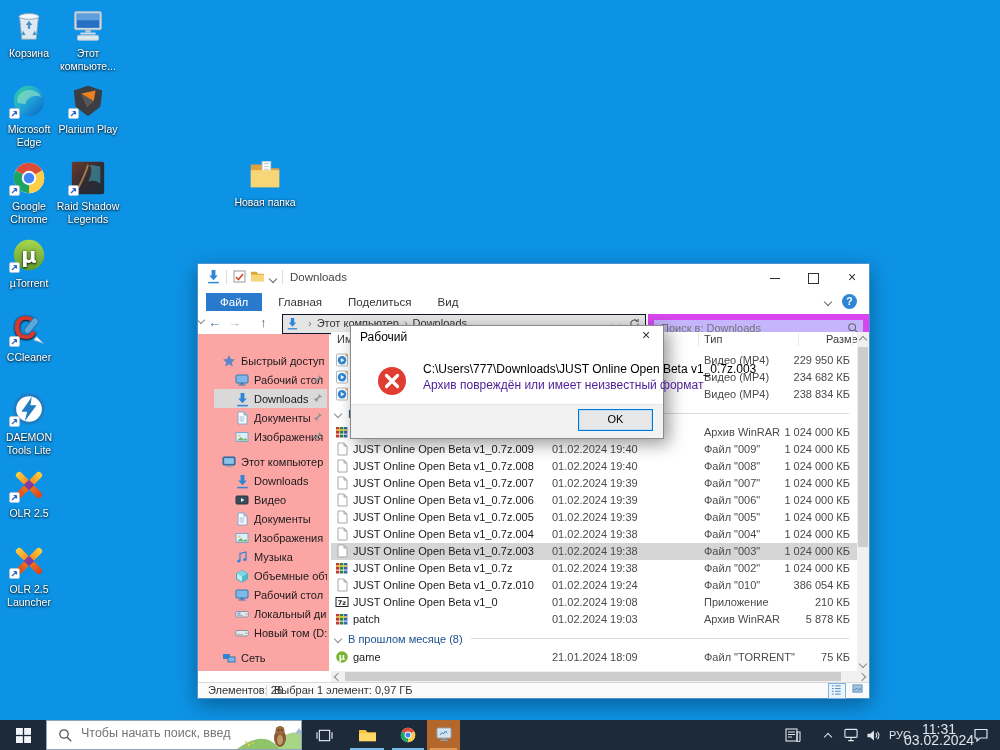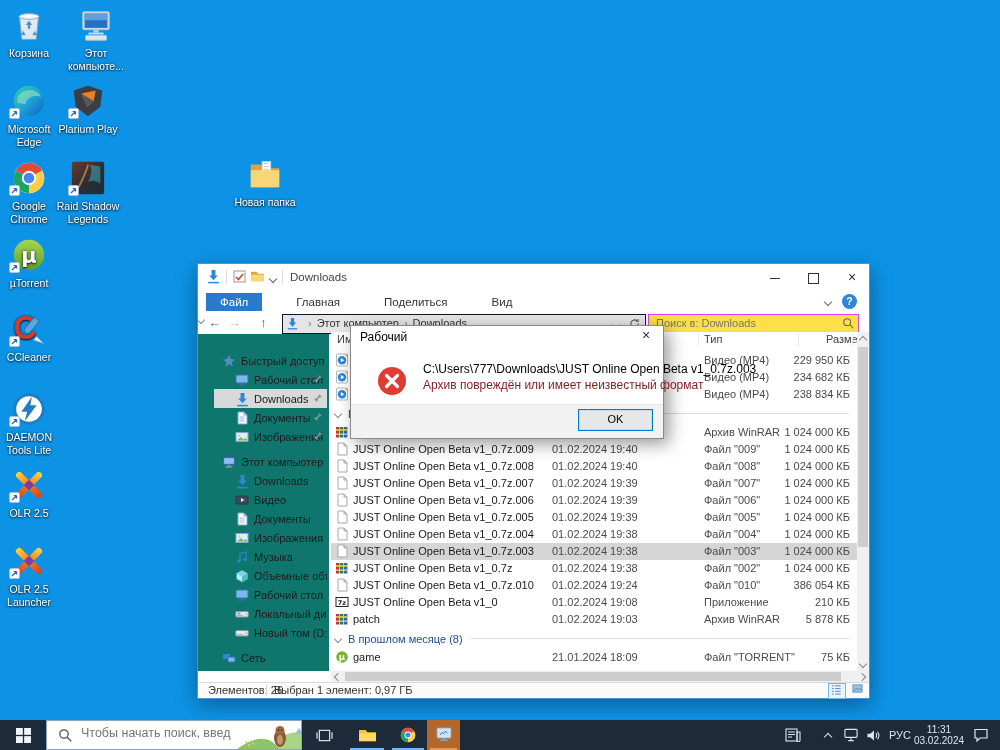--- a/index.html
+++ b/index.html
@@ -20,41 +20,41 @@
   #qat2{left:35px;top:7px;} #qat3{left:52px;top:6px;} #qat-chv{position:absolute;left:72px;top:12px;color:#666;}
   .tsep2{position:absolute;left:84px;top:6px;width:1px;height:14px;background:#dcdcdc;}
   #win-title{position:absolute;left:92px;top:7px;font-size:11.5px;color:#444;}
   #caption-btns{position:absolute;right:0;top:0;height:27px;}
   .cap{display:inline-block;width:34px;height:27px;text-align:center;line-height:27px;color:#333;vertical-align:top;}
   .cap .minus{display:inline-block;width:10px;height:1px;background:#333;vertical-align:middle;}
   .cap .sq{display:inline-block;width:9px;height:9px;border:1px solid #333;vertical-align:middle;}
   .cap.close{font-size:14px;}
 
   #tabs{position:absolute;left:0;top:27px;width:100%;height:22px;background:#fff;border-bottom:1px solid #ececec;}
-  #tabs-left{position:absolute;left:8px;top:0;height:22px;display:flex;align-items:center;gap:24px;}
+  #tabs-left{position:absolute;left:8px;top:0;height:22px;display:flex;align-items:center;gap:6px;}
   .tab{font-size:11.5px;color:#333;padding:3px 10px;}
   .tab.file{background:#2979cc;color:#fff;padding:3px 14px;}
   #ribbon-chv{position:absolute;right:38px;top:8px;color:#666;}
   #help-btn{position:absolute;right:12px;top:3px;width:15px;height:15px;border-radius:50%;background:#2f86d6;color:#fff;font-size:10.5px;font-weight:bold;text-align:center;line-height:15px;}
 
   #addr{position:absolute;left:0;top:49px;width:100%;height:21px;background:#fff;border-bottom:1px solid #e4e4e4;font-size:11px;color:#555;}
   .nbtn{position:absolute;top:2px;font-size:13px;color:#3a6ea5;}
   #nav-back{left:10px;} #nav-fwd{left:30px;color:#b8b8b8;} #nav-chv{left:48px;top:8px;color:#888;} #nav-up{left:62px;color:#555;}
   #addr-box{position:absolute;left:84px;top:1px;width:362px;height:18px;border:1px solid #0f172a;background:#e5e5e5;}
   #addr-box .bc-ic{position:absolute;left:3px;top:2px;}
   #breadcrumb{position:absolute;left:20px;top:2px;white-space:nowrap;color:#333;}
   #breadcrumb .sep{color:#777;padding:0 5px;}
   #addr-chv{position:absolute;right:26px;top:7px;color:#888;}
   #addr-refresh{position:absolute;right:5px;top:3px;}
-  #search-box{position:absolute;left:450px;top:1px;width:209px;height:18px;border:1px solid #d946ef;background:#fde047;}
+  #search-box{position:absolute;left:450px;top:1px;width:209px;height:18px;border:6px solid #d946ef;background:#c4b5fd;}
   #search-box input{position:absolute;left:5px;top:1px;width:178px;border:0;outline:0;font-size:11px;color:#666;font-family:"Liberation Sans",sans-serif;background:transparent;}
   #search-box .mag{position:absolute;right:4px;top:2px;}
 
   
-  #nav{position:absolute;left:0;top:70px;width:131px;height:337px;background:#0f766e;overflow:hidden;}
+  #nav{position:absolute;left:0;top:70px;width:131px;height:337px;background:#fca5a5;overflow:hidden;}
   .nav-row{position:absolute;left:16px;right:2px;height:19px;display:flex;align-items:center;font-size:11px;color:#1a1a1a;white-space:nowrap;overflow:hidden;}
   .nav-row.sel{background:#d9d9d9;}
   .nav-row .nic{display:inline-block;width:14px;height:14px;flex:0 0 14px;}
   .nav-row .nlbl{margin-left:5px;overflow:hidden;}
   .nav-row .pin{position:absolute;right:4px;top:4px;}
 
   
   #list{position:absolute;left:133px;top:68px;width:526px;height:339px;background:#fff;}
   #cols{position:absolute;left:0;top:0;width:100%;height:17px;font-size:11px;color:#3c3c3c;}
   #cols span{position:absolute;top:1px;}
@@ -88,21 +88,21 @@
   .vw{display:inline-block;width:16px;height:14px;text-align:center;vertical-align:top;}
   .vw.on{border:1px solid #7fb2e0;background:#eaf4fd;}
 
   
   #dialog{position:absolute;left:350px;top:325px;width:312px;height:112px;background:#fff;border:1px solid #8a8a8a;box-shadow:5px 5px 16px rgba(0,0,0,.4);z-index:50;font-size:12px;}
   #dlg-title{position:absolute;left:9px;top:4px;color:#000;}
   #dlg-close{position:absolute;right:0;top:0;width:34px;height:20px;text-align:center;line-height:19px;font-size:14px;color:#333;}
   #dlg-footer{position:absolute;left:0;right:0;bottom:0;height:33px;background:#f2f2f2;border-top:1px solid #e6e6e6;}
   #dlg-ico{position:absolute;left:26px;top:40px;}
   #dlg-l1{position:absolute;left:72px;top:36px;white-space:nowrap;color:#000;}
-  #dlg-l2{position:absolute;left:72px;top:52px;white-space:nowrap;color:#7f1d1d;}
+  #dlg-l2{position:absolute;left:72px;top:52px;white-space:nowrap;color:#4c1d95;}
   #dlg-ok{position:absolute;right:10px;bottom:7px;width:73px;height:20px;background:#e7e7e7;border:1px solid #0078d7;box-shadow:inset 0 0 0 1px #bfdcf5;font-size:11px;text-align:center;line-height:19px;color:#000;}
 
   
   #taskbar{position:absolute;left:0;top:720px;width:1000px;height:30px;background:#1d2a3a;z-index:100;}
   #tb-start{position:absolute;left:0;top:0;width:46px;height:30px;display:flex;align-items:center;justify-content:center;}
   #tb-search{position:absolute;left:46px;top:0;width:254px;height:28px;border:1px solid #8ea4b8;background:#fff;overflow:hidden;}
   #tb-search .mag{position:absolute;left:11px;top:7px;}
   #tb-search input{position:absolute;left:32px;top:4px;width:150px;border:0;outline:0;font-size:12.5px;color:#555;background:transparent;font-family:"Liberation Sans",sans-serif;}
   #tb-search .ghog{position:absolute;right:0;top:0;}
   .tb-btn{position:absolute;top:0;height:30px;display:flex;align-items:center;justify-content:center;}
@@ -111,21 +111,21 @@
   #tb-explorer{left:347px;width:40px;}
   #tb-chrome{left:389px;width:38px;}
   #tb-active{left:427px;width:33px;background:#b4672c;}
   #tb-active .tb-under{background:#e09a55;}
   .tray{position:absolute;top:0;height:30px;display:flex;align-items:center;justify-content:center;color:#dfe6ec;}
   #tr-news{left:778px;width:30px;}
   #tr-chv{left:818px;width:20px;color:#dfe6ec;}
   #tr-net{left:840px;width:22px;}
   #tr-vol{left:862px;width:22px;}
   #tr-lang{left:886px;width:28px;font-size:11px;}
-  #tr-clock{left:916px;width:46px;font-size:10px;line-height:11px;text-align:center;flex-direction:column;}
+  #tr-clock{left:916px;width:46px;font-size:14px;line-height:11px;text-align:center;flex-direction:column;}
   #tr-action{left:966px;width:30px;}
 </style>
 </head>
 <body>
 
 <div id="screen">
 
   <svg width="0" height="0" style="position:absolute">
     <defs>
       <linearGradient id="eg" x1="0" y1="0" x2="1" y2="1">
@@ -150,21 +150,21 @@
     </defs>
   </svg>
 
   <div id="desk-icons">
       <div class="dicon" style="left: -3px; top: 6px;"><span class="ic"><svg viewBox="0 0 40 40" width="38" height="38">
             <path d="M10 11 L30 11 L27.5 35 L12.5 35 Z" fill="#dfe9f2" stroke="#8fa6b8"></path>
             <ellipse cx="20" cy="11" rx="10.5" ry="3" fill="#f2f7fb" stroke="#8fa6b8"></ellipse>
             <path d="M16.5 20 l3.5-4.5 3.5 4.5 h-2.3 v4 h-2.4 v-4 z" fill="#4a90c4"></path>
             <path d="M14 26 l-1.8 4.5 4.2 .3 z M26 26 l1.8 4.5 -4.2 .3 z" fill="#4a90c4"></path>
           </svg></span><div class="lbl">Корзина</div></div>
-      <div class="dicon" style="left: 64px; top: 6px;"><span class="ic"><svg viewBox="0 0 40 40" width="38" height="38">
+      <div class="dicon" style="left: 56px; top: 6px;"><span class="ic"><svg viewBox="0 0 40 40" width="38" height="38">
             <rect x="6" y="6" width="28" height="19" rx="1.5" fill="#cfdce8" stroke="#aebecb"></rect>
             <rect x="8" y="8" width="24" height="15" fill="#2470c2"></rect>
             <rect x="8" y="8" width="24" height="7" fill="#5ea0dd"></rect>
             <rect x="17" y="25" width="6" height="3" fill="#b9c7d4"></rect>
             <rect x="12" y="28" width="16" height="2" fill="#cfdce8"></rect>
             <rect x="9" y="31" width="22" height="5" rx="1" fill="#dde7ef" stroke="#b9c7d4"></rect>
           </svg></span><div class="lbl">Этот компьюте...</div></div>
       <div class="dicon" style="left: -3px; top: 82px;"><span class="ic"><svg viewBox="0 0 40 40" width="38" height="38">
             <circle cx="20" cy="20" r="16" fill="url(#eg)"></circle>
             <path d="M8 22 a13 11 0 0 1 25-6 c-2.5-1.3-7.5-2-11.5.3 a9.5 8.5 0 0 0-5 7 z" fill="#aef0c0" opacity=".5"></path>

